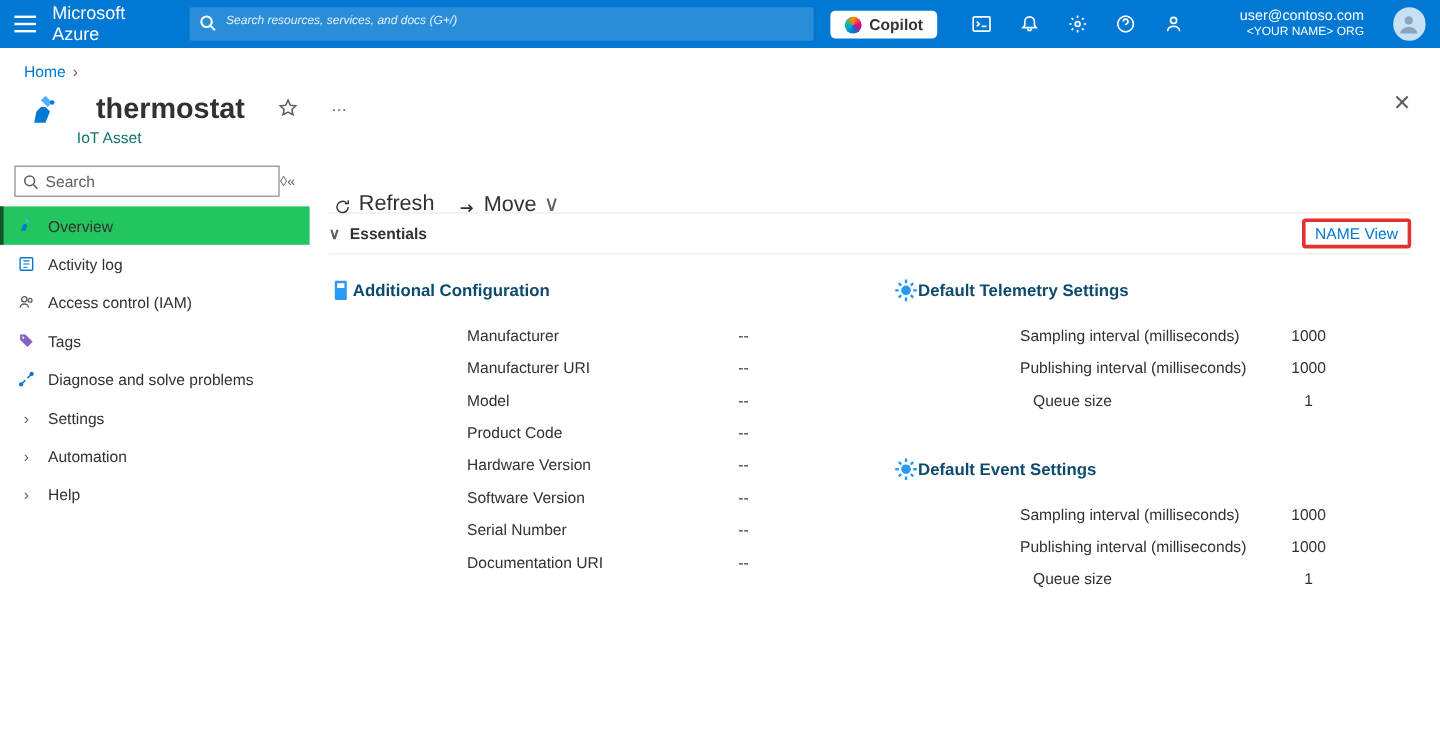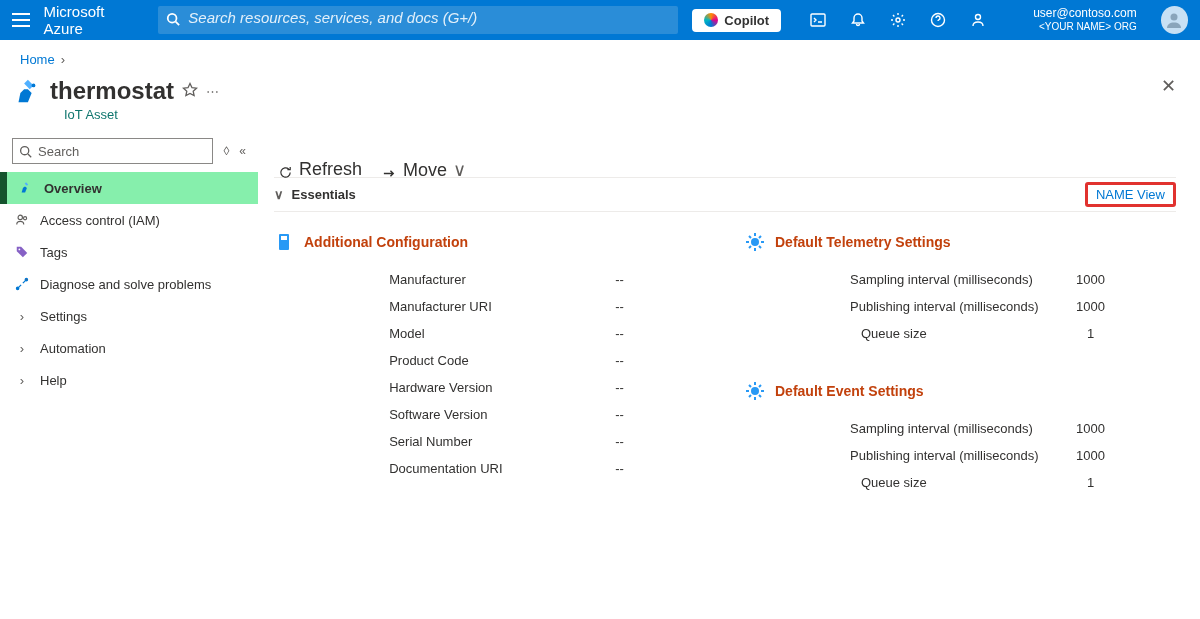--- a/index.html
+++ b/index.html
@@ -4,66 +4,66 @@
 <style>
   * { box-sizing: border-box; margin: 0; padding: 0; }
   html, body { width: 1200px; height: 619px; font-family: "Segoe UI", Arial, sans-serif; font-size: 13px; color: #323130; overflow: hidden; background: #fff; }
 
   
   .top-bar { height: 40px; background: #0078d4; display: flex; align-items: center; padding: 0 12px; gap: 14px; color: #fff; }
   .hamburger { width: 18px; height: 14px; display:flex; flex-direction:column; justify-content:space-between; cursor:pointer; }
   .hamburger span { height:2px; background:#fff; }
   .brand { font-weight:400; font-size:15px; }
   .search-wrap { flex: 0 0 520px; position: relative; }
-  .search-input { width: 100%; height: 28px; border: none; border-radius: 2px; background: #2a8dd8; color:#0f172a; padding: 0 10px 6px 30px; font-size:15px; }
+  .search-input { width: 100%; height: 28px; border: none; border-radius: 2px; background: #2a8dd8; color:#0f172a; padding: 0 10px 6px 30px; font-size:10px; }
   .search-input::placeholder { color: #e3f0fa; font-style: italic; }
   .search-ic { position:absolute; left:8px; top:6px; color:#fff; font-size:14px; }
-  .copilot-btn { background:#fff; color:#333; border-radius:4px; padding:4px 12px; font-weight:600; display:flex; align-items:flex-start; gap:6px; cursor:pointer; }
+  .copilot-btn { background:#fff; color:#333; border-radius:4px; padding:4px 12px; font-weight:600; display:flex; align-items:flex-end; gap:6px; cursor:pointer; }
   .copilot-ic { width:14px; height:14px; border-radius:50%; background: conic-gradient(#ff8c00,#e3008c,#0078d4,#00b7c3,#ff8c00); }
   .top-icons { display:flex; align-items:center; gap:22px; margin-left: 14px; color:#fff; }
   .top-ic-slot { width:18px; height:18px; display:flex; align-items:center; justify-content:center; cursor:pointer; }
   .user-block { margin-left: 18px; text-align:right; line-height:1.15; font-size:12px; }
   .user-block .u1 { font-weight:400; }
   .user-block .u2 { font-size:10px; }
   .avatar { width:28px; height:28px; border-radius:50%; background:#c7e0f4; margin-left:10px; display:flex; align-items:center; justify-content:center; }
   .avatar svg { width:20px; height:20px; }
 
   
   .crumb-row { padding: 12px 20px 4px; font-size:13px; color:#0078d4; display:flex; align-items:center; gap:6px; }
   .crumb-row .chev { color:#605e5c; }
 
   
-  .title-row { padding: 4px 10px 2px; display:flex; align-items:center; gap:8px; position:relative; }
+  .title-row { padding: 4px 20px 2px; display:flex; align-items:center; gap:28px; position:relative; }
   .res-icon { width:32px; height:32px; display:flex; align-items:center; justify-content:center; }
   .res-title { font-size:24px; font-weight:600; }
   .star-ic { color:#605e5c; cursor:pointer; }
   .more-ic { color:#605e5c; cursor:pointer; letter-spacing:1px; }
   .close-x { position:absolute; right:24px; top:4px; font-size:18px; color:#605e5c; cursor:pointer; }
   .subtitle { padding: 0 20px 12px 64px; color:#0f766e; font-size:13px; margin-top:-2px; }
 
   
   .body-split { display:flex; height: calc(619px - 40px - 90px); }
   .side { width: 258px; border-right: 0; padding-top:4px; }
-  .side-search-row { display:flex; align-items:center; gap:10px; padding: 0 12px 8px 12px; justify-content: flex-end; }
+  .side-search-row { display:flex; align-items:center; padding: 0 12px 8px 12px; justify-content: flex-end; }
   .side-search { border:1px solid #8a8886; height:26px; flex:1; display:flex; align-items:center; padding:0 6px; gap:6px; font-size:13px; color:#605e5c; }
   .side-ctrl { color:#605e5c; font-size:12px; cursor:pointer; }
   .nav-item { display:flex; align-items:center; gap:10px; height:32px; padding:0 14px; cursor:pointer; font-size:13px; color:#323130; }
-  .nav-item.sel { background:#86efac; font-weight:700; border-left:7px solid #14532d; padding-left:11px; }
+  .nav-item.sel { background:#22c55e; font-weight:400; border-left:3px solid #14532d; padding-left:11px; }
   .nav-ic { width:16px; height:16px; display:flex; align-items:center; justify-content:center; }
 
   .main { flex:1; padding: 0 24px 0 16px; overflow:hidden; }
   .cmd-bar { display:flex; align-items:center; gap:20px; height:44px; border-bottom:1px solid #edebe9; padding-left:4px; }
   .cmd { display:flex; align-items:flex-end; gap:6px; color:#323130; cursor:pointer; font-size:18px;margin-top:28px; }
   .essentials-row { display:flex; align-items:center; justify-content:space-between; height:34px; border-bottom:1px solid #edebe9; }
   .essentials-left { display:flex; align-items:center; gap:8px; font-weight:600; }
   .json-view { border:3px solid #e1322f; border-radius:3px; padding:2px 8px; color:#0078d4; font-size:13px; cursor:pointer; }
 
   .sections { display:flex; gap:40px; padding-top:20px; }
   .section-col { flex:1; }
-  .sec-head { display:flex; align-items:center; gap:10px; color:#c2410c; font-weight:600; font-size:14px; margin-bottom:14px; }
+  .sec-head { display:flex; align-items:center; color:#0c4a6e; font-weight:600; font-size:14px; margin-bottom:14px; }
   .sec-ic { width:20px; height:20px; }
   .kv-row { display:flex; height:27px; align-items:center;justify-content:center; }
   .kv-label { width:260px; padding-left:34px; color:#323130; }
   .kv-val { color:#323130; }
   .section2 { margin-top:34px; }
 </style>
 </head>
 <body>
 
 <div class="top-bar">
@@ -173,20 +173,31 @@
       <span class="nav-ic">
           <svg width="14" height="14" viewBox="0 0 32 32">
             <path fill="#0078d4" d="M6 26h8l4-10-3-3h-3l-3 3z"></path>
             <path fill="#50b0ff" d="M16 3l5 5-3 3-5-5z"></path>
           </svg>
         </span>
       <span>Overview</span>
     </div>
     <div class="nav-item">
       <span class="nav-ic">
+          <svg width="14" height="14" viewBox="0 0 16 16" fill="#0078d4">
+            <rect x="2" y="2" width="12" height="12" rx="1" fill="none" stroke="#0078d4" stroke-width="1.3"></rect>
+            <line x1="5" y1="5" x2="11" y2="5" stroke="#0078d4"></line>
+            <line x1="5" y1="8" x2="11" y2="8" stroke="#0078d4"></line>
+            <line x1="5" y1="11" x2="9" y2="11" stroke="#0078d4"></line>
+          </svg>
+        </span>
+      <span>Activity log</span>
+    </div>
+    <div class="nav-item">
+      <span class="nav-ic">
           <svg width="14" height="14" viewBox="0 0 16 16" fill="none" stroke="#605e5c" stroke-width="1.3">
             <circle cx="6" cy="5" r="2.5"></circle>
             <path d="M2 13c0-2 1.8-3.5 4-3.5s4 1.5 4 3.5"></path>
             <circle cx="11.5" cy="6" r="1.8"></circle>
           </svg>
         </span>
       <span>Access control (IAM)</span>
     </div>
     <div class="nav-item">
       <span class="nav-ic">

